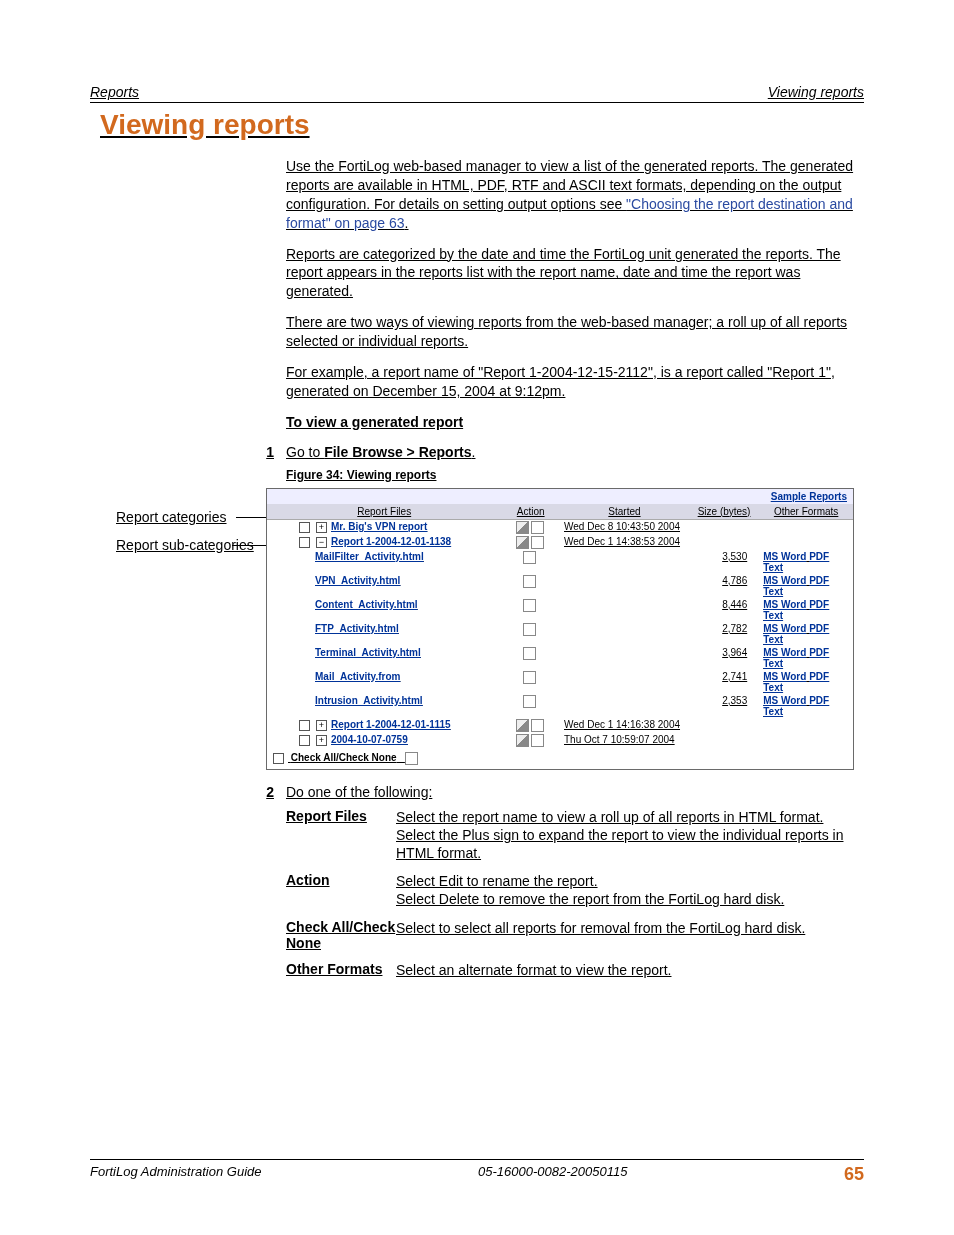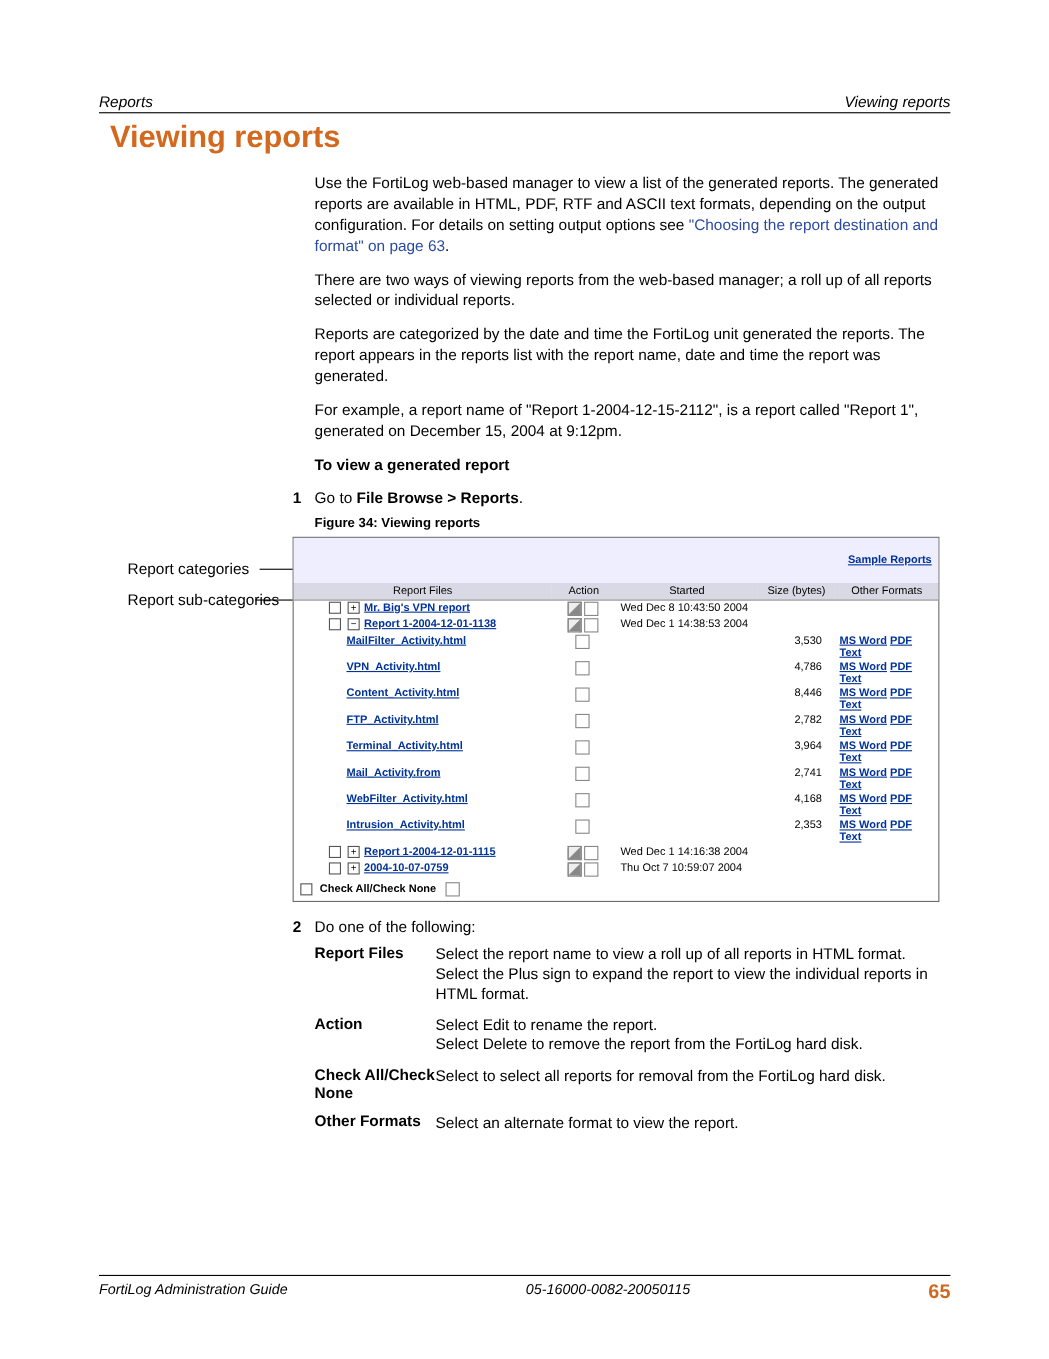--- a/index.html
+++ b/index.html
@@ -1,32 +1,32 @@
 <!DOCTYPE html>
 <html><head>
 <meta charset="utf-8">
 <style>
   body{margin:0;background:#fff;font-family:Arial,Helvetica,sans-serif;color:#000;}
-  .page{width:954px;height:1235px;position:relative;box-sizing:border-box;padding:84px 90px 60px 90px;}
+  .page{width:954px;height:1235px;position:relative;box-sizing:border-box;padding:84px 90px 60px 90px;text-decoration:underline;}
   .top-labels{display:flex;justify-content:space-between;font-style:italic;font-size:14px;margin-bottom:2px;}
   .hr{border-top:1px solid #000;margin-bottom:6px;}
   h1{color:#d2691e;font-size:28px;font-weight:bold;margin:0 0 16px 10px;}
   .body-col{margin-left:196px;margin-right:10px;}
   p{font-size:14px;line-height:1.35;margin:0 0 12px 0;}
   .link{color:#2a4aa1;}
   .bold{font-weight:bold;}
   .ol-row{display:flex;align-items:flex-start;margin-bottom:8px;font-size:14px;}
   .ol-num{width:24px;text-align:right;margin-right:12px;margin-left:-36px;font-weight:bold;}
   .fig-row{margin-top:8px;}
   .fig-caption{font-size:12px;font-weight:bold;margin-bottom:6px;}
   .fig-area{display:flex;align-items:flex-start;margin-left:-170px;}
   .side-labels{width:150px;flex:0 0 150px;font-size:14px;padding-top:20px;line-height:1.3;}
   .side-labels div{margin-bottom:4px;}
   .screenshot{flex:1;border:1px solid #6a6a6a;background:#fff;font-size:10px;font-family:Verdana,sans-serif;}
-  .ss-top{text-align:right;padding:15px 6px;background:#eef;}
+  .ss-top{text-align:right;padding:2px 6px;background:#eef;}
   .ss-top a{color:#003399;text-decoration:underline;font-weight:bold;font-size:10px;}
   table.rpt{width:100%;border-collapse:collapse;}
   table.rpt th{background:#d9d9e6;font-weight:normal;font-size:10px;padding:2px 4px;text-align:center;border-bottom:1px solid #aaa;}
   table.rpt td{font-size:10px;padding:1px 4px;vertical-align:top;}
   .rfile{color:#003399;text-decoration:underline;font-weight:bold;}
   .cb{display:inline-block;width:9px;height:9px;border:1px solid #555;margin-right:4px;vertical-align:middle;}
   .exp{display:inline-block;width:9px;height:9px;border:1px solid #555;text-align:center;line-height:9px;font-size:9px;margin:0 4px 0 2px;vertical-align:middle;}
   .ic{display:inline-block;width:11px;height:11px;background:#ccc;border:1px solid #888;margin-right:2px;vertical-align:middle;}
   .ic-edit{background:linear-gradient(135deg,#eee 50%,#888 50%);}
   .ic-del{background:#fff;border-color:#888;}
@@ -55,22 +55,22 @@
   <span>Viewing reports</span>
 </div>
 <div class="hr"></div>
 
 <h1>Viewing reports</h1>
 
 <div class="body-col">
   <p>
     <span>Use the FortiLog web-based manager to view a list of the generated reports. The generated reports are available in HTML, PDF, RTF and ASCII text formats, depending on the output configuration. For details on setting output options see </span><span class="link">"Choosing the report destination and format" on page 63</span><span>.</span>
   </p>
+  <p>Reports are categorized by the date and time the FortiLog unit generated the reports. The report appears in the reports list with the report name, date and time the report was generated.</p>
   <p>There are two ways of viewing reports from the web-based manager; a roll up of all reports selected or individual reports.</p>
-  <p>Reports are categorized by the date and time the FortiLog unit generated the reports. The report appears in the reports list with the report name, date and time the report was generated.</p>
   <p>For example, a report name of "Report 1-2004-12-15-2112", is a report called "Report 1", generated on December 15, 2004 at 9:12pm.</p>
   <p class="bold">To view a generated report</p>
 
   <div class="ol-row">
     <div class="ol-num">1</div>
     <div>
       <span>Go to </span><span class="bold">File Browse &gt; Reports</span><span>.</span>
     </div>
   </div>
 
@@ -152,27 +152,20 @@
                   <td class="fmt"><a>MS Word</a> <a>PDF</a> <a>Text</a></td>
                 </tr>
                 <tr>
                   <td class="indent2"><span class="rfile">Mail_Activity.from</span></td>
                   <td style="text-align: center;"><span class="ic ic-del"></span></td>
                   <td></td>
                   <td class="num-r">2,741</td>
                   <td class="fmt"><a>MS Word</a> <a>PDF</a> <a>Text</a></td>
                 </tr>
                 <tr>
-                  <td class="indent2"><span class="rfile">WebFilter_Activity.html</span></td>
-                  <td style="text-align: center;"><span class="ic ic-del"></span></td>
-                  <td></td>
-                  <td class="num-r">4,168</td>
-                  <td class="fmt"><a>MS Word</a> <a>PDF</a> <a>Text</a></td>
-                </tr>
-                <tr>
                   <td class="indent2"><span class="rfile">Intrusion_Activity.html</span></td>
                   <td style="text-align: center;"><span class="ic ic-del"></span></td>
                   <td></td>
                   <td class="num-r">2,353</td>
                   <td class="fmt"><a>MS Word</a> <a>PDF</a> <a>Text</a></td>
                 </tr>
                 <tr>
                   <td class="indent1"><span class="cb"></span><span class="exp">+</span><span class="rfile">Report 1-2004-12-01-1115</span></td>
                   <td style="text-align: center;"><span class="ic ic-edit"></span><span class="ic ic-del"></span></td>
                   <td>Wed Dec 1 14:16:38 2004</td>

